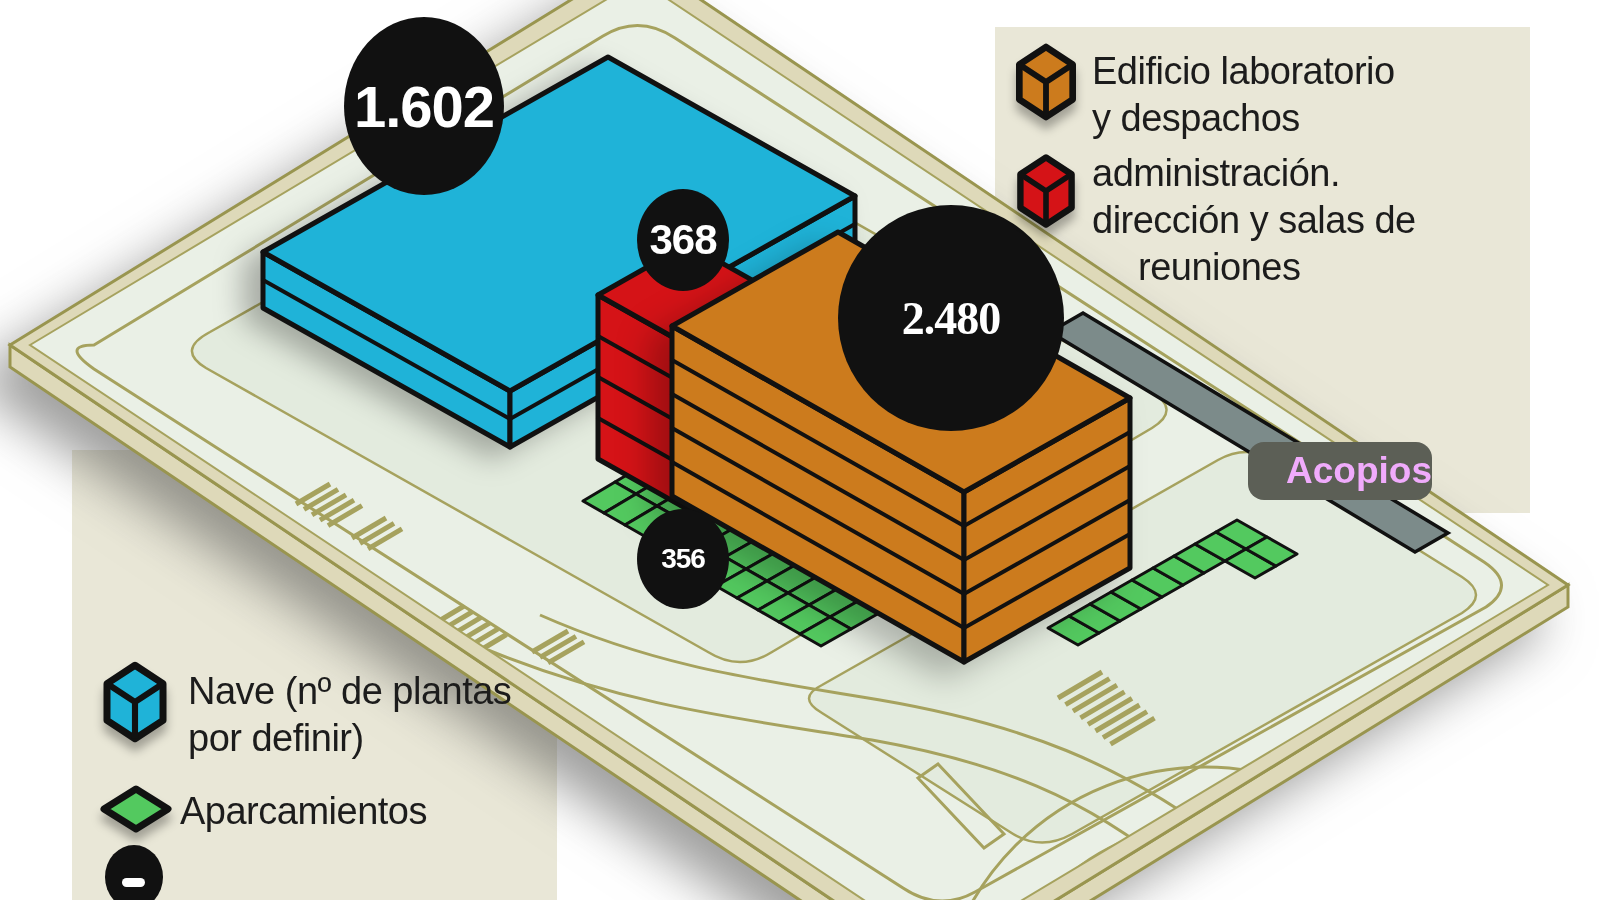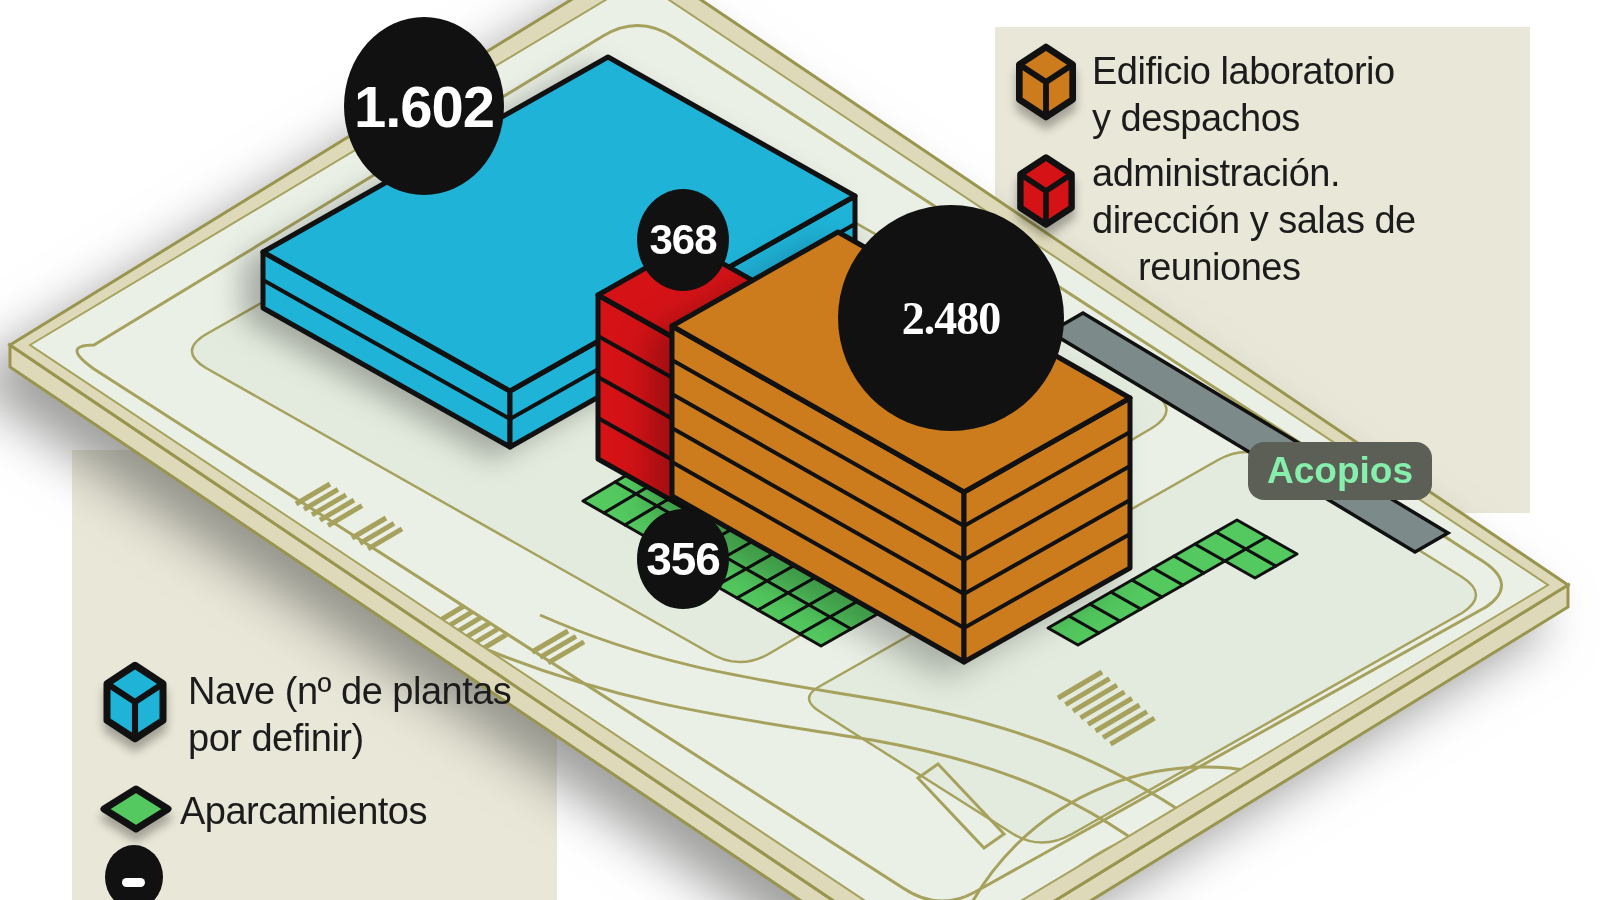--- a/index.html
+++ b/index.html
@@ -16,24 +16,24 @@
   .bldg-line{stroke:#111;stroke-width:4;fill:none;stroke-linecap:round;}
   .stall{fill:var(--c-aparcamientos);stroke:#111;stroke-width:3;stroke-linejoin:round;}
   .cw{stroke:var(--c-road_line);stroke-width:5;stroke-linecap:butt;}
   .roadline{stroke:var(--c-road_line);stroke-width:3;fill:none;}
   .overlay{position:absolute;z-index:3;}
   .badge{display:flex;align-items:center;justify-content:center;background:var(--c-badge);
          border-radius:50%;color:#fff;font-weight:bold;letter-spacing:-1px;}
   #badge-nave{left:344px;top:17px;width:160px;height:178px;font-size:58px;}
   #badge-recepcion{left:637px;top:189px;width:92px;height:102px;font-size:42px;}
   #badge-laboratorio{left:838px;top:205px;width:226px;height:226px;font-size:46px;font-family:Liberation Serif, serif;}
-  #badge-aparcamientos{left:637px;top:509px;width:92px;height:100px;font-size:46px;}
+  #badge-aparcamientos{left:637px;top:509px;width:92px;height:100px;font-size:28px;}
   #acopios-pill{left:1248px;top:442px;width:184px;height:58px;border-radius:16px;
-        background:var(--c-acopios_pill);display:flex;align-items:center;justify-content:center;
-        color:#86efac;font-size:37px;font-weight:bold;}
+        background:var(--c-acopios_pill);display:flex;align-items:center;justify-content:flex-end;
+        color:#f0abfc;font-size:37px;font-weight:bold;}
   .leg-text{position:absolute;z-index:3;color:#1c1c1c;font-size:38px;font-weight:normal;
         line-height:47px;letter-spacing:-0.5px;white-space:nowrap;}
   .leg-icon{position:absolute;z-index:3;filter:drop-shadow(0 9px 5px rgba(0,0,0,.30));}
   .indent{padding-left:46px;}
 </style>
 </head>
 <body>
 
 <div id="stage" style="--c-nave: #1fb3d8; --c-recepcion: #d51317; --c-laboratorio: #cc7b1d; --c-aparcamientos: #53c95f; --c-acopios_strip: #7c8b8a; --c-acopios_pill: #5c5f56; --c-badge: #111111; --c-plate: #eaf0e6; --c-plate_edge: #ded9b9; --c-road_line: #a6a25e; --c-parcel: #e3ebde; --c-panel: #e9e7d7;">
 

